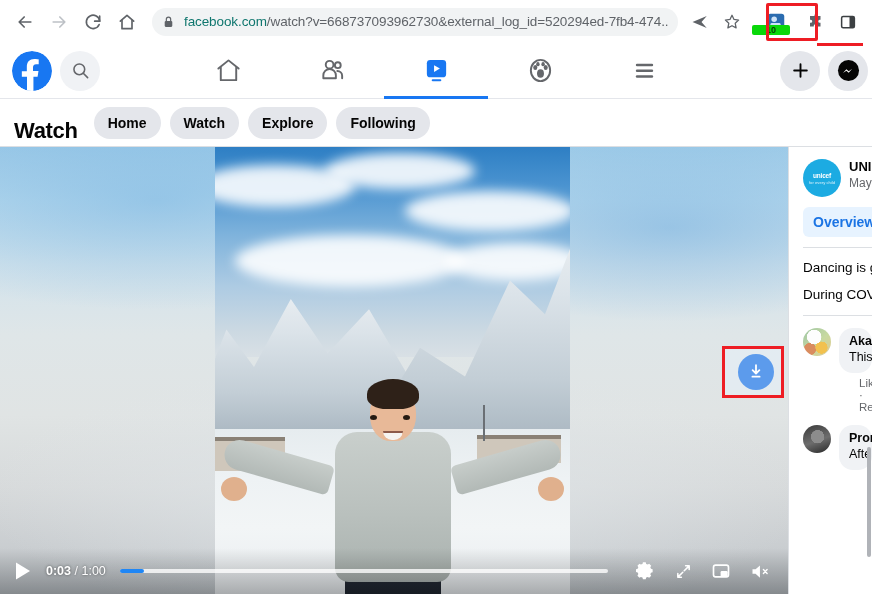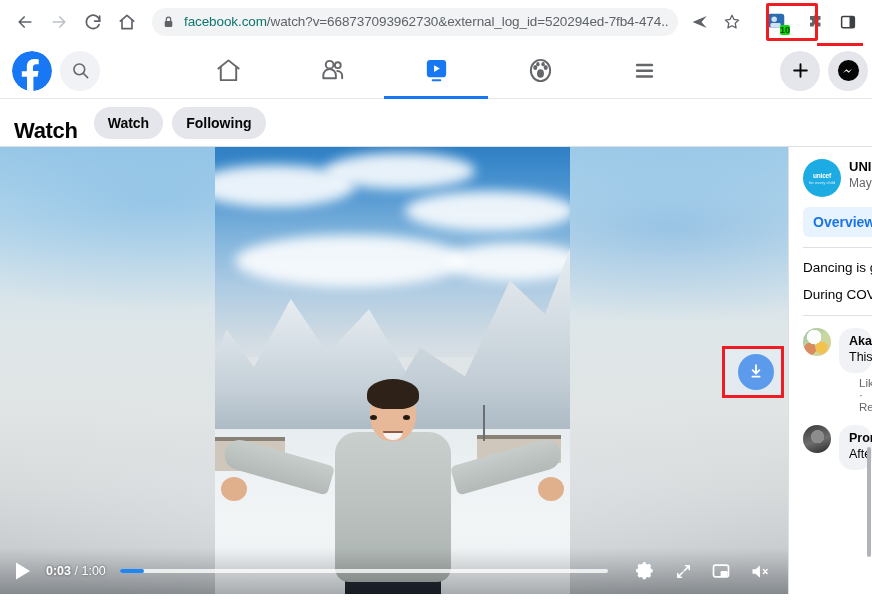--- a/index.html
+++ b/index.html
@@ -65,21 +65,21 @@
     z-index: 40;
   }
   .ext-badge {
     position: absolute;
     bottom: 1px; right: 0px;
     background: #0ad80a;
     color: #0a3b0a;
     font-size: 9px;
     font-weight: bold;
     line-height: 10px;
-    padding: 0 0;
+    padding: 0 14px;
     border-radius: 2px;
     font-family: "Liberation Sans", sans-serif;
   }
 
   
   .fb-nav {
     height: 56px;
     background: #ffffff;
     display: flex;
     align-items: center;
@@ -580,21 +580,23 @@
         <circle cx="12" cy="12" r="11" fill="#050505"></circle>
         <path d="M6.2 14.6l3.6-4 2.4 2.1 3.6-2.4-3.6 4-2.4-2.1z" fill="#fff"></path>
       </svg>
     </div>
   </div>
   <div class="nav-red-mark"></div>
 </div>
 
 <div class="watch-header">
   <div class="watch-title">Watch</div>
+  <div class="pill">Home</div>
   <div class="pill">Watch</div>
+  <div class="pill">Explore</div>
   <div class="pill">Following</div>
 </div>
 
 <div class="main">
 
   <div class="video-col">
     <div class="video-backdrop"></div>
 
     <div class="video-frame">
       <div class="scene">

